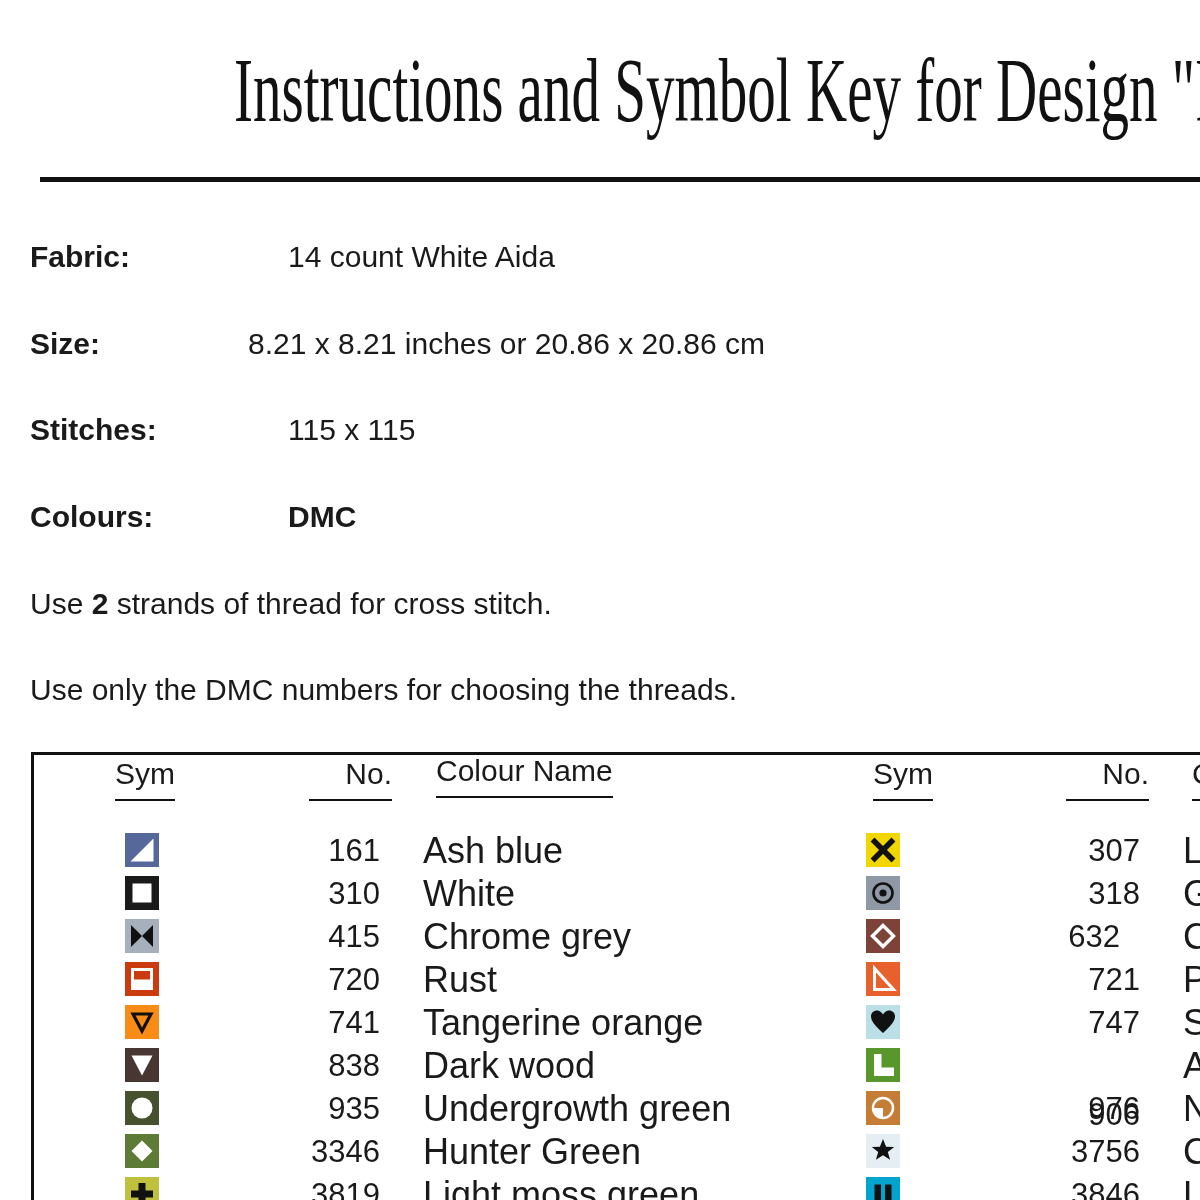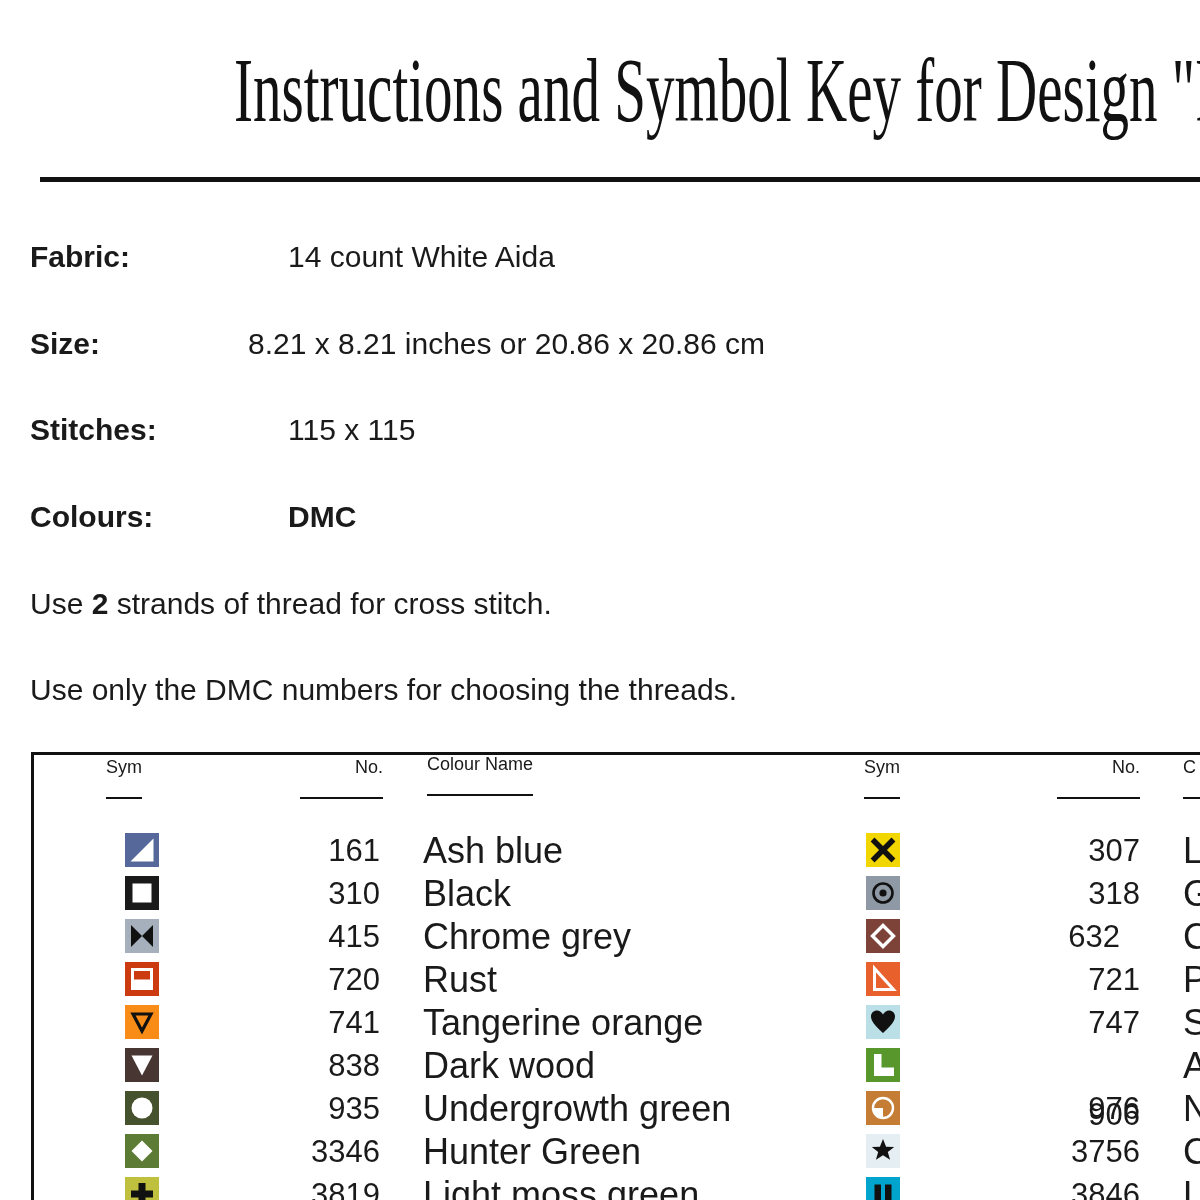--- a/index.html
+++ b/index.html
@@ -19,22 +19,22 @@
   .rule{left:40px;top:177px;width:1160px;height:5px;background:#111;}
   .info-label{font-size:30px;font-weight:bold;white-space:nowrap;}
   .info-value{font-size:30px;white-space:nowrap;}
   .note{font-size:30px;white-space:nowrap;}
   .note b{font-weight:bold;}
   .key-table{
     left:31px;top:752px;width:1400px;height:600px;
     border:3px solid #111;background:#fff;
   }
   .th{
-    position:absolute;font-size:18px;white-space:nowrap;
-    border-bottom:2.5px solid #111;padding-bottom:19px;
+    position:absolute;font-size:30px;white-space:nowrap;
+    border-bottom:2.5px solid #111;padding-bottom:8px;margin-left:9px;
   }
   .th-right{text-align:right;}
   .cell-no{
     position:absolute;font-size:31px;line-height:34px;text-align:right;white-space:nowrap;
   }
   .cell-name{
     position:absolute;font-size:36px;line-height:34px;text-align:left;white-space:nowrap;
   }
   .sym{
     position:absolute;width:34px;height:34px;
@@ -79,21 +79,21 @@
       </svg>
     </div>
     <div class="cell-no" style="left: 230px; top: 834px; width: 150px;">161</div>
     <div class="cell-name" style="left: 423px; top: 834px;">Ash blue</div>
     <div class="sym" style="left: 125px; top: 876px; background: rgb(26, 26, 26);">
       <svg viewBox="0 0 34 34" width="34" height="34">
         <rect x="7.5" y="7.5" width="19" height="19" fill="#ffffff"></rect>
       </svg>
     </div>
     <div class="cell-no" style="left: 230px; top: 877px; width: 150px;">310</div>
-    <div class="cell-name" style="left: 423px; top: 877px;">Black</div>
+    <div class="cell-name" style="left: 423px; top: 877px;">White</div>
     <div class="sym" style="left: 125px; top: 919px; background: rgb(166, 176, 188);">
       <svg viewBox="0 0 34 34" width="34" height="34">
         <polygon points="6,6 6,28 17,17" fill="#111111"></polygon>
         <polygon points="28,6 28,28 17,17" fill="#111111"></polygon>
       </svg>
     </div>
     <div class="cell-no" style="left: 230px; top: 920px; width: 150px;">415</div>
     <div class="cell-name" style="left: 423px; top: 920px;">Chrome grey</div>
     <div class="sym" style="left: 125px; top: 962px; background: rgb(204, 58, 16);">
       <svg viewBox="0 0 34 34" width="34" height="34">

